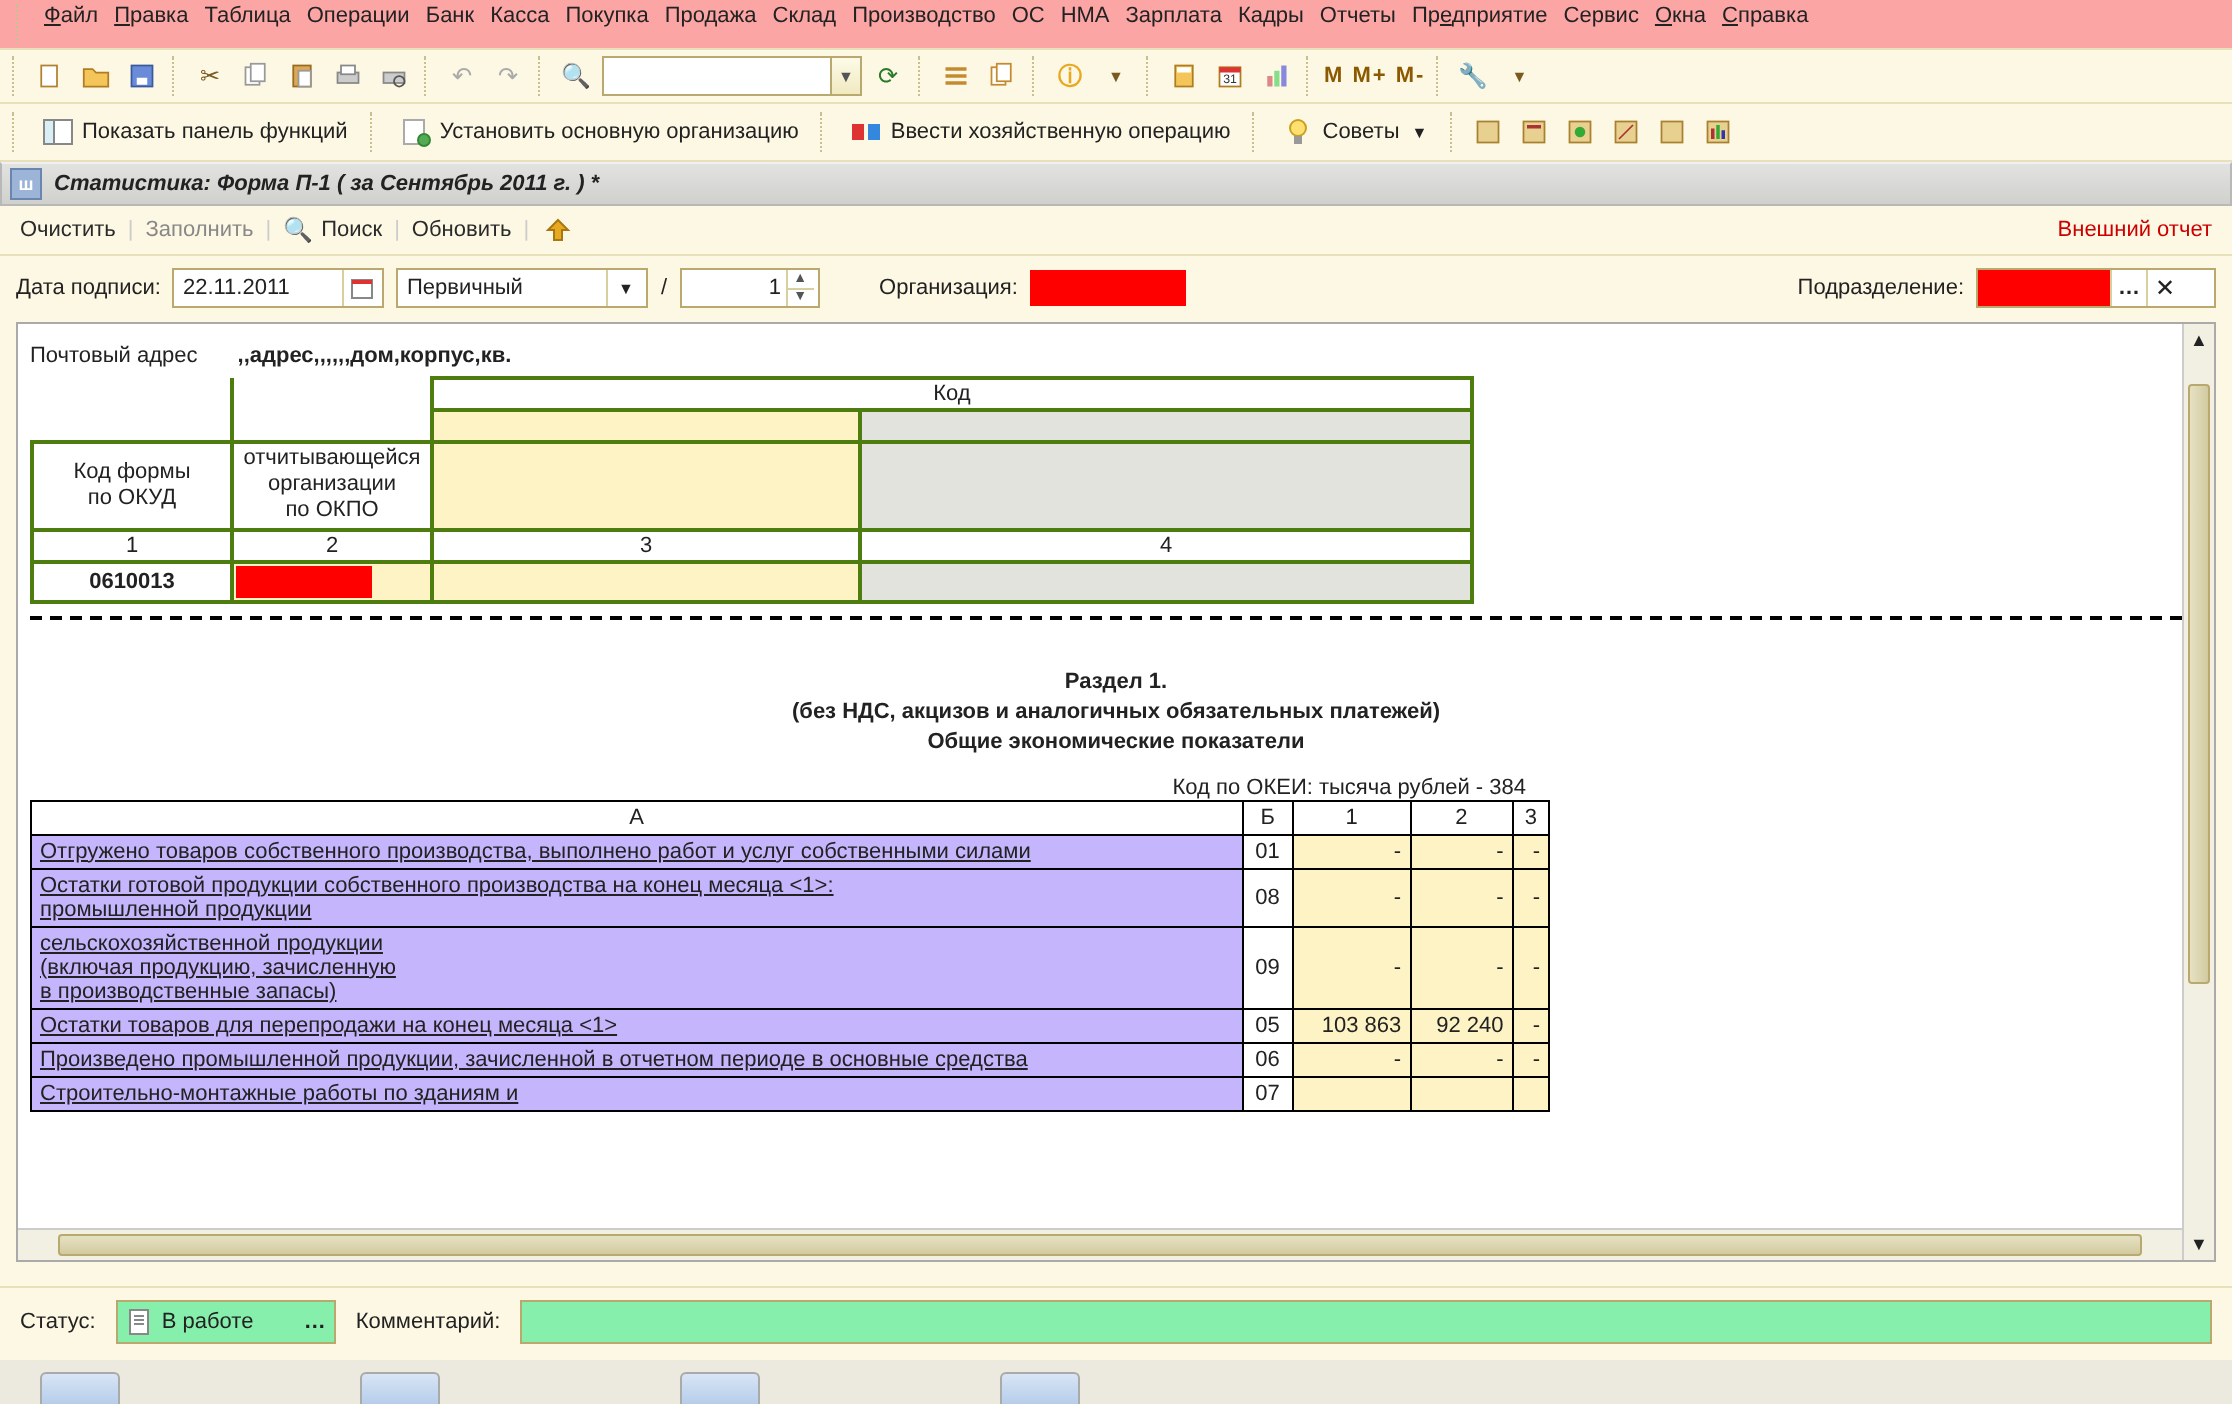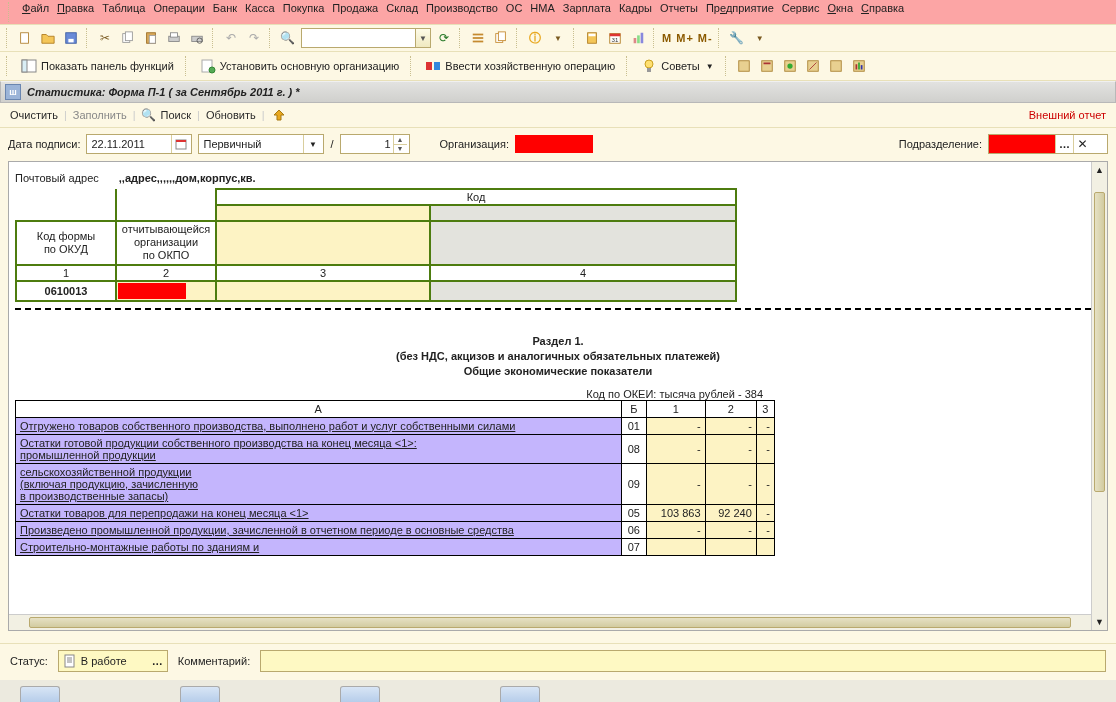--- a/index.html
+++ b/index.html
@@ -91,21 +91,21 @@
   .section-title{text-align:center;font-weight:bold;line-height:1.4;margin:24px 0 8px 0;}
   .okei{ text-align:right; padding-right:12px; margin-top:6px;}
   table.data-grid{border-collapse:collapse;width:760px;}
   table.data-grid th,table.data-grid td{border:1px solid #000;font-size:11px;padding:2px 4px;}
   table.data-grid th{font-weight:normal;text-align:center;}
   table.data-grid td.num{text-align:right;background:#fdf3c4;}
   table.data-grid td.name{background:#c4b5fd;text-decoration:underline;}
   table.data-grid td.rownum{text-align:center;background:#fff;}
   .hr-dash{border:none;border-top:2px dashed #000;margin:6px 0;}
   .statusbar{position:absolute;bottom:24px;left:0;right:0;display:flex;align-items:center;gap:10px;padding:6px 10px;background:#fdf8e4;border-top:1px solid #e8e0b8;}
-  .statusbar .sfield{border:1px solid #b9a96e;background:#fef9c3;height:22px;display:inline-flex;align-items:center;padding:0 4px;}
+  .statusbar .sfield{border:1px solid #b9a96e;background:#86efac;height:22px;display:inline-flex;align-items:center;padding:0 4px;}
   .print-link{position:absolute;right:10px;bottom:4px;display:flex;align-items:center;gap:4px;color:#0a3da8;cursor:default;}
   .tabstrip{position:absolute;bottom:0;left:0;right:0;height:22px;background:#eceadf;display:flex;align-items:flex-end;gap:120px;padding-left:20px;}
   .tabstrip .tab{width:40px;height:16px;border:1px solid #aaa;border-bottom:none;background:linear-gradient(#d8e5f5,#b6cdea);border-radius:3px 3px 0 0;}
   .scrollbar-y{position:absolute;right:0;top:0;bottom:0;width:16px;background:#f2f0e3;border-left:1px solid #ccc;}
   .scrollbar-y .thumb{position:absolute;left:2px;right:2px;top:30px;height:300px;background:linear-gradient(90deg,#e6e1c4,#d2cba0);border:1px solid #b9a96e;border-radius:2px;}
   .scrollbar-y .arr{position:absolute;left:0;right:0;height:16px;display:flex;align-items:center;justify-content:center;font-size:9px;background:#f2f0e3;}
   .scrollbar-y .arr.up{top:0;} .scrollbar-y .arr.down{bottom:0;}
   .scrollbar-x{position:absolute;left:0;right:16px;bottom:0;height:16px;background:#f2f0e3;border-top:1px solid #ccc;}
   .scrollbar-x .thumb{position:absolute;top:2px;bottom:2px;left:20px;right:20px;background:linear-gradient(#e6e1c4,#d2cba0);border:1px solid #b9a96e;border-radius:2px;}
   .content::-webkit-scrollbar{display:none;}

